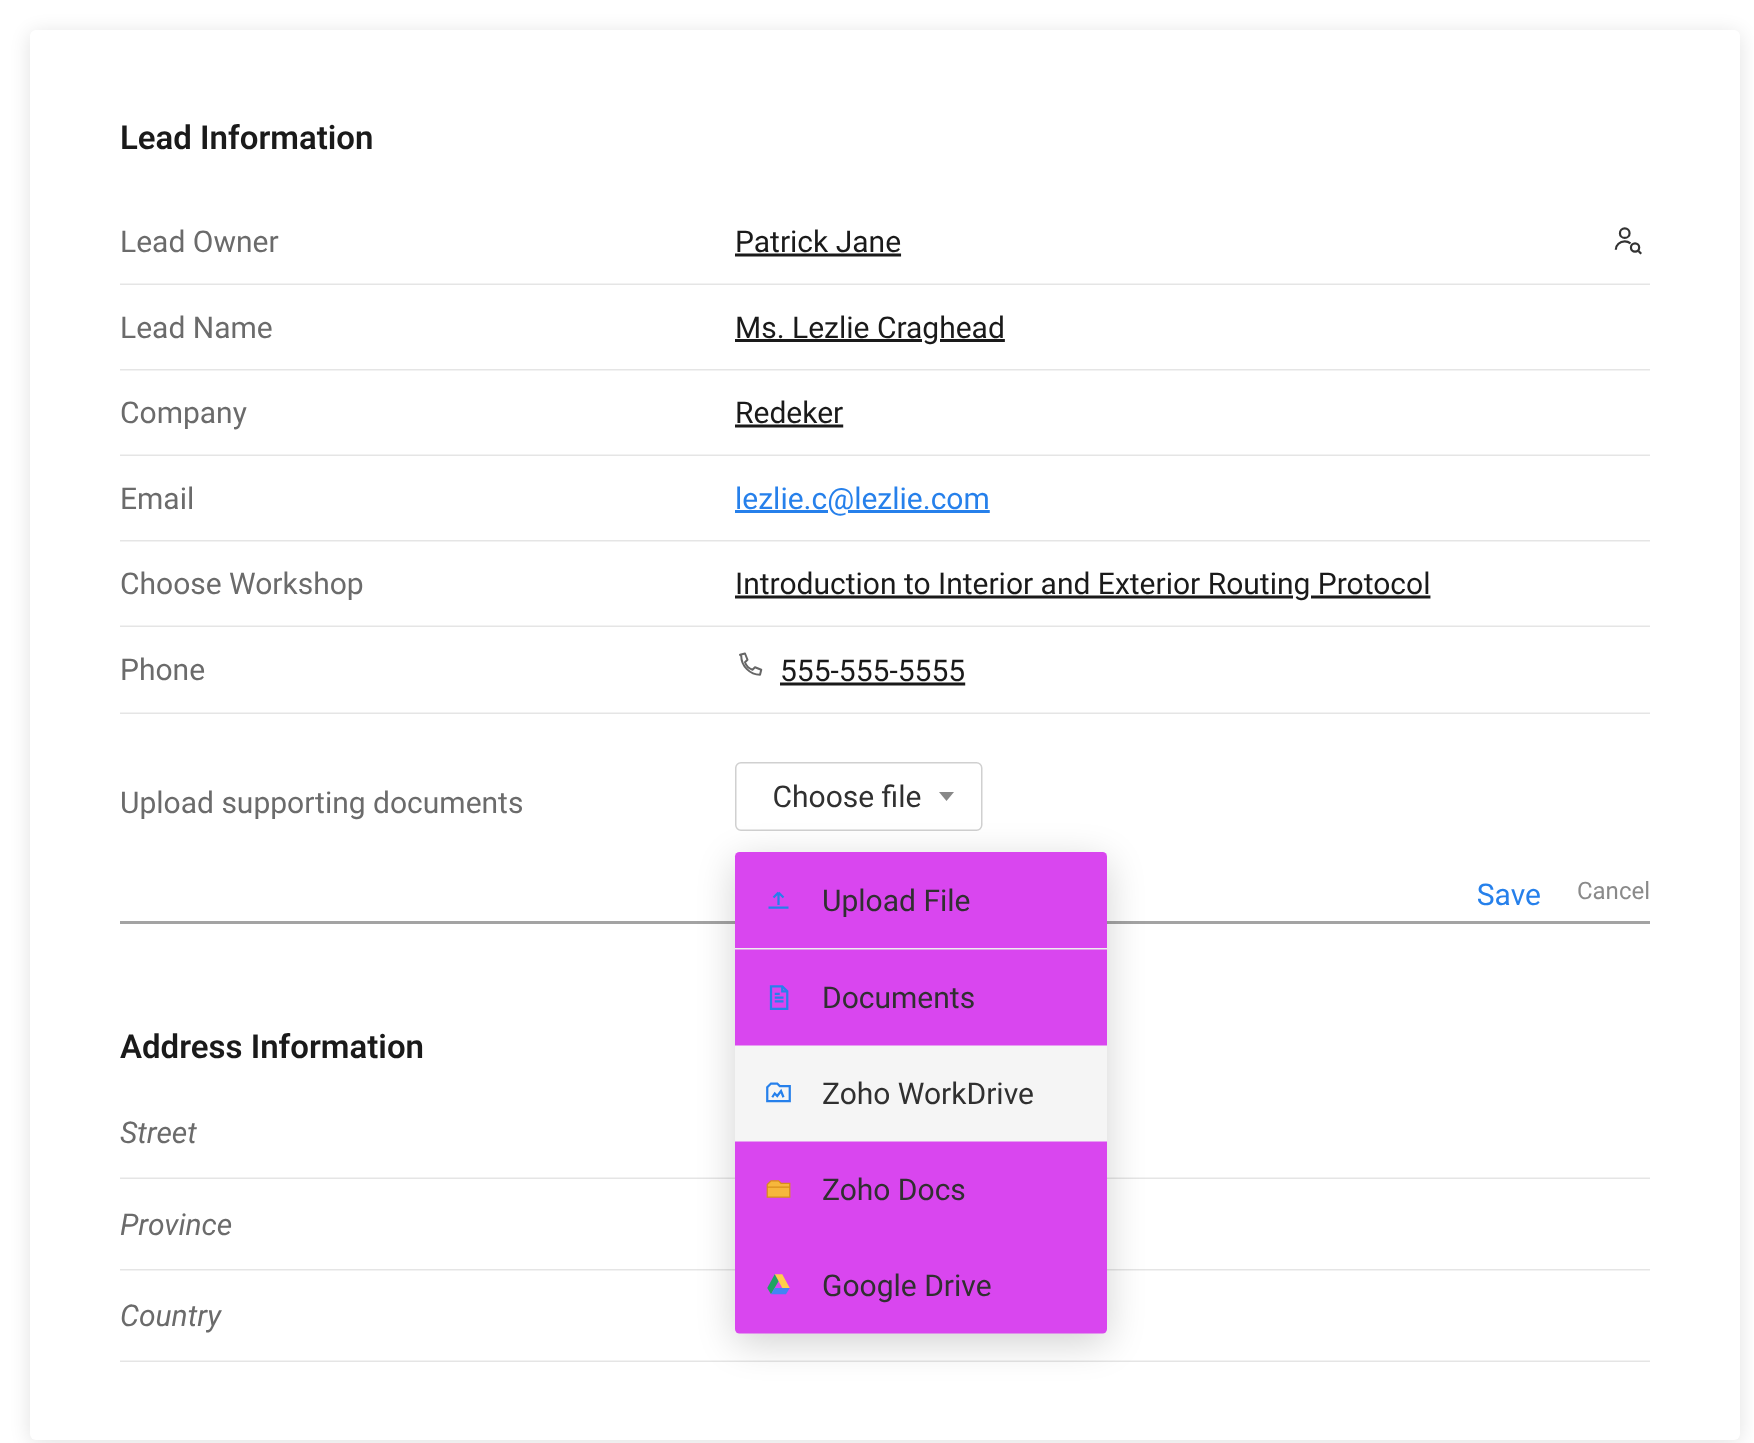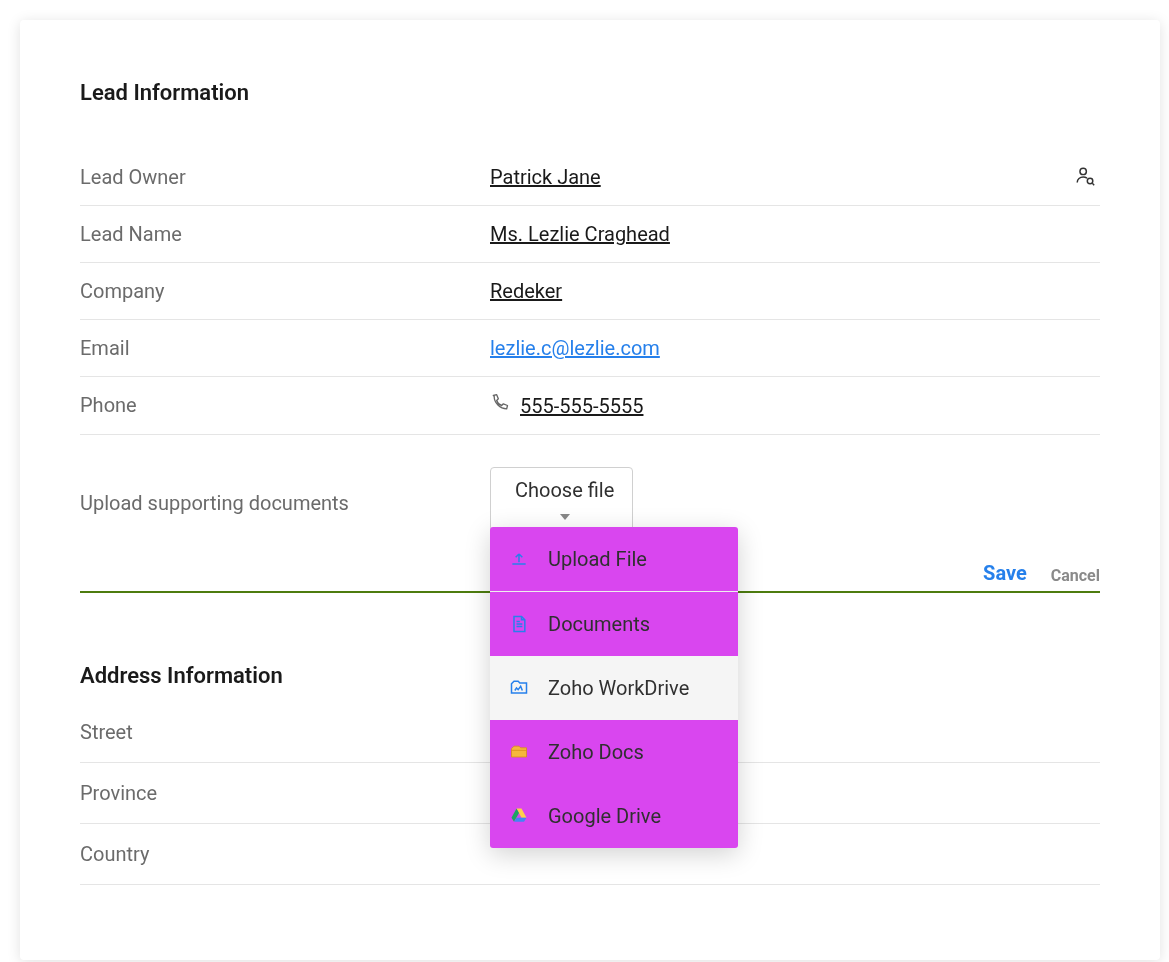--- a/index.html
+++ b/index.html
@@ -19,21 +19,21 @@
       margin: 0 auto;
       border-radius: 4px;
       box-shadow: 0 2px 14px rgba(0,0,0,0.12);
       padding: 50px 60px 30px 60px;
       position: relative;
     }
     .section-title {
       font-size: 22px;
       font-weight: 600;
       color: #1a1a1a;
-      margin-bottom: 44px;
+      margin-bottom: 28px;
       margin-top: 10px;
     }
     .section-title.second {
       margin-top: 70px;
       margin-bottom: 14px;
     }
     .field-row {
       display: flex;
       align-items: flex-start;
       border-bottom: 1px solid #e5e5e5;
@@ -85,21 +85,20 @@
       display: inline-flex;
       align-items: center;
       gap: 12px;
       border: 1px solid #d0d0d0;
       background: #fff;
       border-radius: 4px;
       padding: 10px 18px 10px 24px;
       font-size: 20px;
       color: #303030;
       cursor: pointer;
-      flex-direction: column;
     }
     .caret-down {
       width: 0;
       height: 0;
       border-left: 5px solid transparent;
       border-right: 5px solid transparent;
       border-top: 6px solid #888;
     }
     .dropdown {
       position: absolute;
@@ -130,46 +129,46 @@
       width: 22px;
       height: 22px;
       display: flex;
       align-items: center;
       justify-content: center;
       flex-shrink: 0;
     }
     .actions-row {
       display: flex;
       justify-content: flex-end;
-      align-items: flex-end;
+      align-items: flex-start;
       gap: 24px;
       padding: 18px 0 6px 0;
-      border-bottom: 2px solid #4d7c0f;
+      border-bottom: 2px solid #a3a3a3;
       margin-top: 12px;
-      font-weight: bold;
     }
     .action-save {
       font-size: 20px;
       color: #2680eb;
       cursor: pointer;
     }
     .action-cancel {
       font-size: 16px;
       color: #8a8a8a;
       cursor: pointer;
     }
     .addr-row {
       display: flex;
       align-items: center;
       border-bottom: 1px solid #e5e5e5;
       padding: 18px 0;
     }
     .addr-label {
       font-size: 20px;
       color: #6b6b6b;
+      font-style: italic;
     }
   </style>
 </head>
 <body>
 
 <div class="card">
 
   <div class="section-title">Lead Information</div>
 
   <div class="field-row">
@@ -193,20 +192,24 @@
   <div class="field-row">
     <div class="field-label">Company</div>
     <div class="field-value">Redeker</div>
   </div>
 
   <div class="field-row">
     <div class="field-label">Email</div>
     <div class="field-value link">lezlie.c@lezlie.com</div>
   </div>
 
+  <div class="field-row">
+    <div class="field-label">Choose Workshop</div>
+    <div class="field-value">Introduction to Interior and Exterior Routing Protocol</div>
+  </div>
 
   <div class="field-row">
     <div class="field-label">Phone</div>
     <div class="field-value">
       <span class="phone-icon">
         <svg width="20" height="20" viewBox="0 0 24 24" fill="none" stroke="#666" stroke-width="1.6">
           <path d="M5 4c0 8 7 15 15 15l1-4-5-2-2 2c-3-1-5-3-6-6l2-2-2-5-4 1 1 1z" stroke-linejoin="round"></path>
         </svg>
       </span>
       <span>555-555-5555</span>

